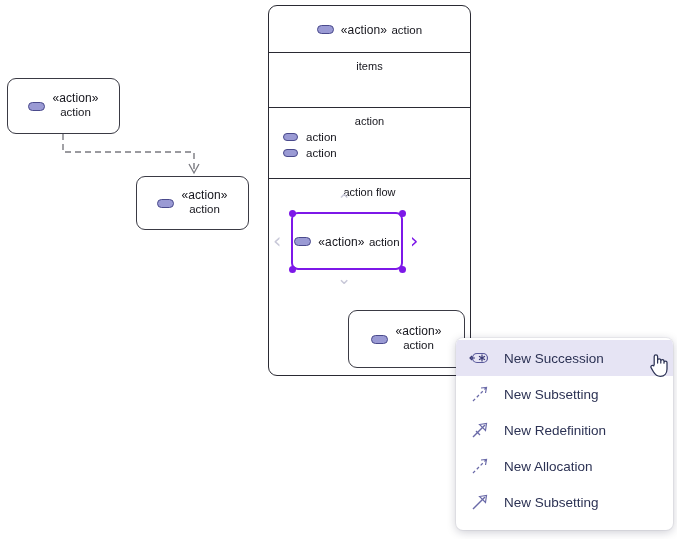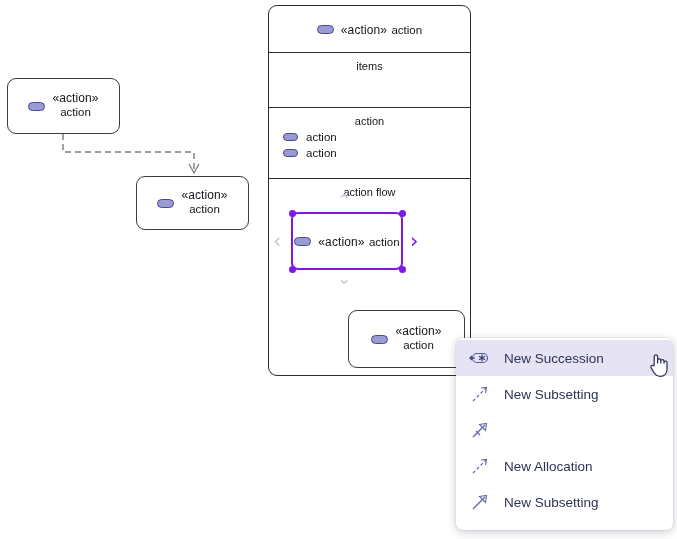--- a/index.html
+++ b/index.html
@@ -315,20 +315,21 @@
     </div>
 
     <div class="menu-item">
       <span class="menu-icon">
         <svg width="20" height="20" viewBox="0 0 20 20">
           <path d="M 3 17 L 15 5" stroke="#6a6aa8" stroke-width="1.4" fill="none"></path>
           <path d="M 9.5 4.5 L 16.5 3.5 L 15.5 10.5 Z" fill="none" stroke="#6a6aa8" stroke-width="1.2"></path>
           <path d="M 6 11 L 10 15" stroke="#6a6aa8" stroke-width="1.3" fill="none"></path>
         </svg>
       </span>
+      <span class="menu-label">New Redefinition</span>
     </div>
 
     <div class="menu-item">
       <span class="menu-icon">
         <svg width="20" height="20" viewBox="0 0 20 20">
           <path d="M 3 17 L 16 4" stroke="#6a6aa8" stroke-width="1.3" fill="none" stroke-dasharray="3,2.4"></path>
           <path d="M 11 4 L 16.5 3.5 L 15.5 9" stroke="#6a6aa8" stroke-width="1.2" fill="none"></path>
         </svg>
       </span>
       <span class="menu-label">New Allocation</span>

